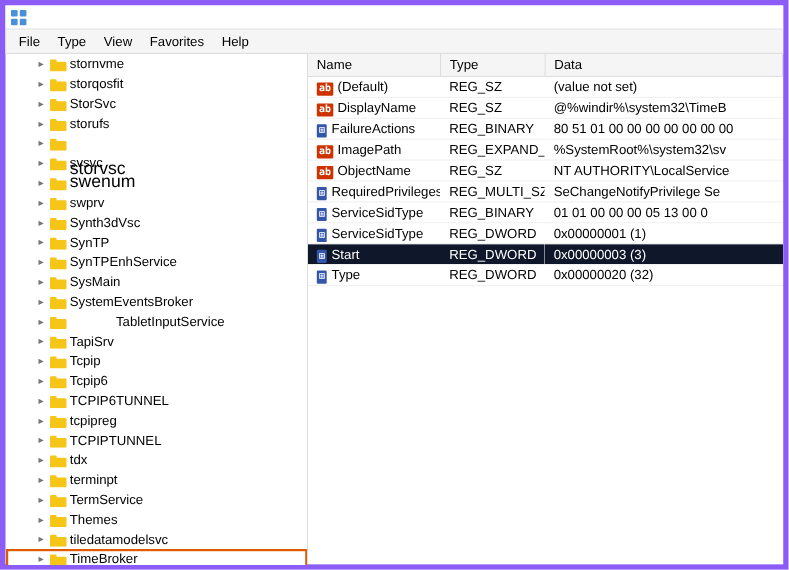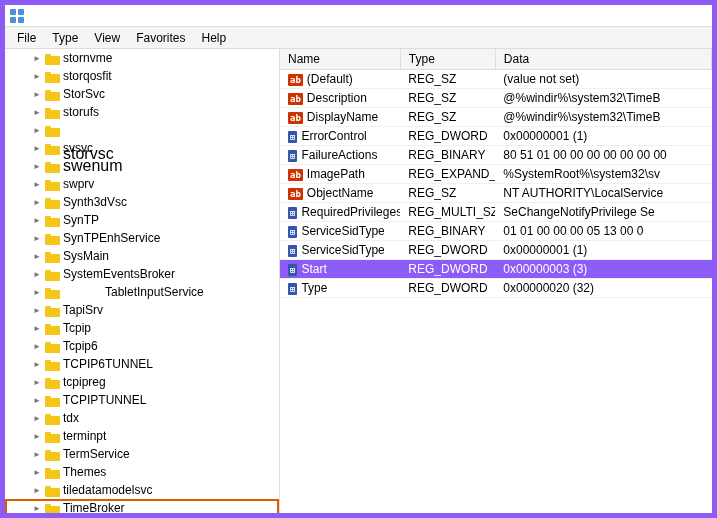--- a/index.html
+++ b/index.html
@@ -135,21 +135,21 @@
     }
     .details-table td {
       padding: 2px 8px;
       font-size: 12px;
       color: #000;
       border-bottom: 1px solid #f0f0f0;
       white-space: nowrap;
       overflow: hidden;
       max-width: 0;
     }
-    .details-table tr.selected { background: #8b5cf6; color: #fff; }
+    .details-table tr.selected { background: #0f172a; color: #fff; }
     .details-table tr.selected td { color: #fff; }
     .col-name { width: 155px; }
     .col-type { width: 120px; }
     .col-data { width: 300px; }
     .icon-ab {
       background: #cc3300;
       color: #fff;
       font-size: 9px;
       font-weight: bold;
       padding: 1px 2px;
@@ -436,33 +436,23 @@
             <th class="col-data">Data</th>
           </tr>
         </thead>
         <tbody id="details-tbody">
         <tr>
               <td class="col-name"><span><span class="icon-ab" style="color:#fff;background:#cc3300;font-size:9px;padding:1px 2px;border-radius:1px;font-family:monospace;font-weight:bold;margin-right:4px;">ab</span></span>(Default)</td>
               <td class="col-type">REG_SZ</td>
               <td class="col-data">(value not set)</td>
             </tr>
             <tr>
-              <td class="col-name"><span><span class="icon-ab" style="color:#fff;background:#cc3300;font-size:9px;padding:1px 2px;border-radius:1px;font-family:monospace;font-weight:bold;margin-right:4px;">ab</span></span>Description</td>
-              <td class="col-type">REG_SZ</td>
-              <td class="col-data">@%windir%\system32\TimeB</td>
-            </tr>
-            <tr>
               <td class="col-name"><span><span class="icon-ab" style="color:#fff;background:#cc3300;font-size:9px;padding:1px 2px;border-radius:1px;font-family:monospace;font-weight:bold;margin-right:4px;">ab</span></span>DisplayName</td>
               <td class="col-type">REG_SZ</td>
               <td class="col-data">@%windir%\system32\TimeB</td>
-            </tr>
-            <tr>
-              <td class="col-name"><span><span class="icon-binary" style="color:#fff;background:#3355aa;font-size:9px;padding:1px 2px;border-radius:1px;font-family:monospace;font-weight:bold;margin-right:4px;">⊞</span></span>ErrorControl</td>
-              <td class="col-type">REG_DWORD</td>
-              <td class="col-data">0x00000001 (1)</td>
             </tr>
             <tr>
               <td class="col-name"><span><span class="icon-binary" style="color:#fff;background:#3355aa;font-size:9px;padding:1px 2px;border-radius:1px;font-family:monospace;font-weight:bold;margin-right:4px;">⊞</span></span>FailureActions</td>
               <td class="col-type">REG_BINARY</td>
               <td class="col-data">80 51 01 00 00 00 00 00 00 00</td>
             </tr>
             <tr>
               <td class="col-name"><span><span class="icon-ab" style="color:#fff;background:#cc3300;font-size:9px;padding:1px 2px;border-radius:1px;font-family:monospace;font-weight:bold;margin-right:4px;">ab</span></span>ImagePath</td>
               <td class="col-type">REG_EXPAND_SZ</td>
               <td class="col-data">%SystemRoot%\system32\sv</td>

